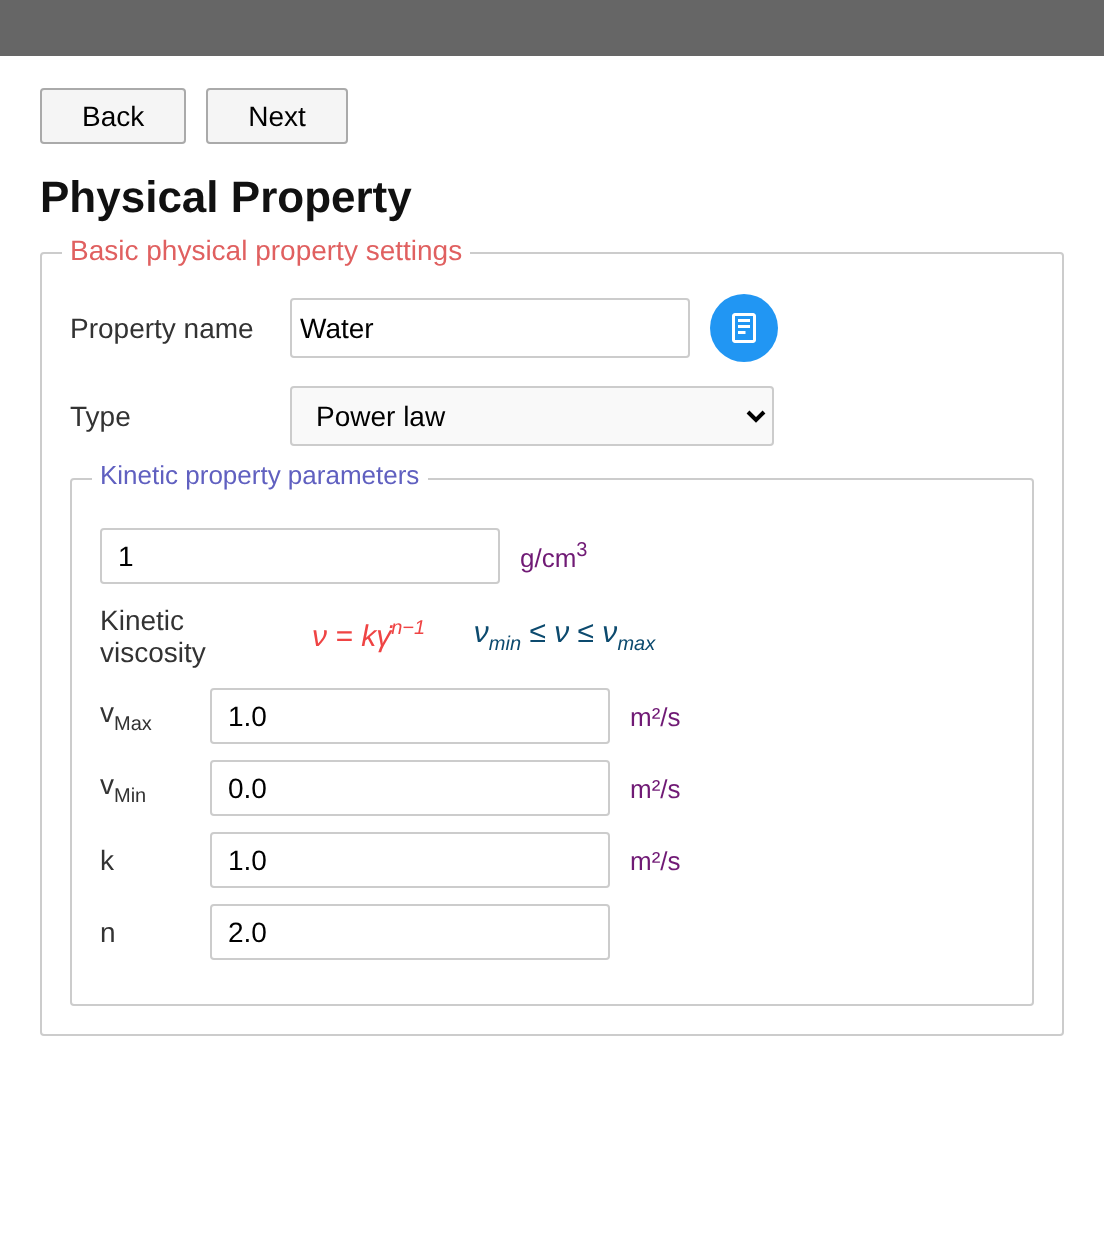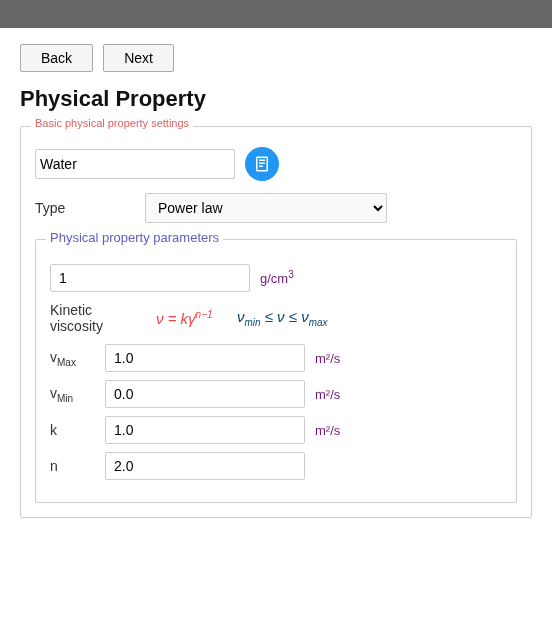--- a/index.html
+++ b/index.html
@@ -44,21 +44,21 @@
       padding: 10px 14px 14px 14px;
       position: relative;
       margin-bottom: 0;
     }
     .legend-outer {
       position: absolute;
       top: -10px;
       left: 10px;
       background: #fff;
       padding: 0 4px;
-      font-size: 11px;
+      font-size: 14px;
       color: #e06060;
     }
     .form-row {
       display: flex;
       align-items: center;
       margin-bottom: 12px;
       margin-top: 10px;
     }
     .form-label {
       font-size: 14px;
@@ -192,39 +192,40 @@
     <button class="btn">Back</button>
     <button class="btn">Next</button>
   </div>
 
   <div class="page-title">Physical Property</div>
 
   <div class="fieldset-outer">
     <span class="legend-outer">Basic physical property settings</span>
 
     <div class="form-row">
+      <span class="form-label">Property name</span>
       <input class="text-input property-name-input" type="text" value="Water" style="">
       <button class="book-icon-btn" title="Reference">
         <svg xmlns="http://www.w3.org/2000/svg" width="18" height="18" viewBox="0 0 24 24" fill="white">
           <path d="M6 2c-1.1 0-2 .9-2 2v16c0 1.1.9 2 2 2h12c1.1 0 2-.9 2-2V4c0-1.1-.9-2-2-2H6zm0 2h12v16H6V4zm2 2v2h8V6H8zm0 4v2h8v-2H8zm0 4v2h5v-2H8z"></path>
         </svg>
       </button>
     </div>
 
     <div class="form-row" style="margin-top:0;">
       <span class="form-label">Type</span>
       <select class="select-input">
         <option>Power law</option>
         <option>Newtonian</option>
         <option>Non-Newtonian</option>
       </select>
     </div>
 
     <div class="fieldset-inner">
-      <span class="legend-inner">Physical property parameters</span>
+      <span class="legend-inner">Kinetic property parameters</span>
 
       <div class="inner-form-row density-row">
         <input class="inner-input" type="text" value="1" style="">
         <span class="unit-label">g/cm<sup>3</sup></span>
       </div>
 
       <div class="kinetic-row">
         <span class="kinetic-label">Kinetic viscosity</span>
         <span class="kinetic-formula">
           <i>ν = kγ̇<sup>n−1</sup></i>

